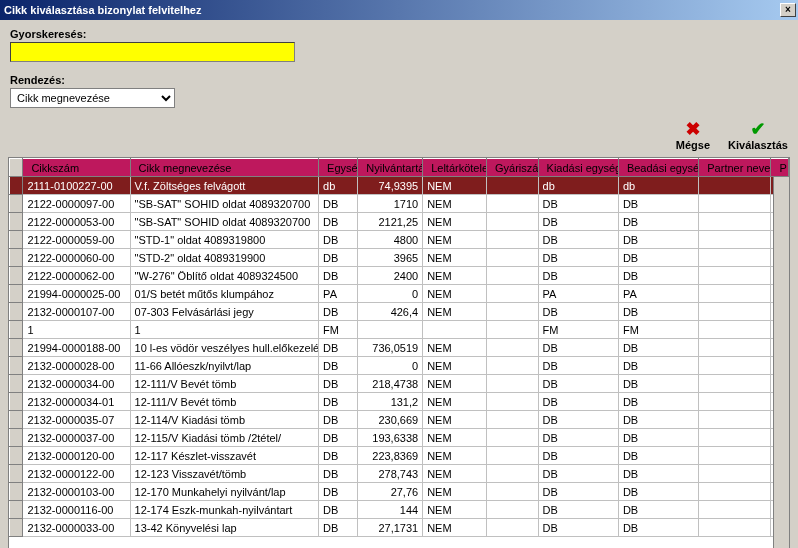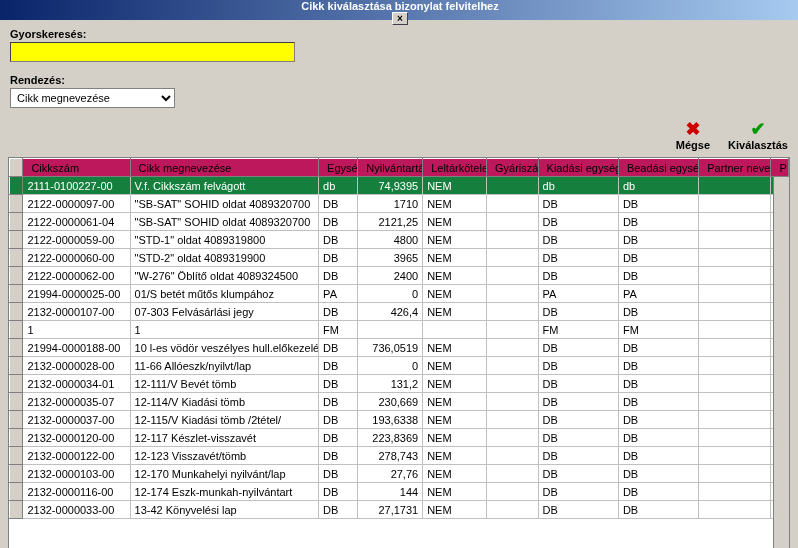--- a/index.html
+++ b/index.html
@@ -13,21 +13,20 @@
 }
 .titlebar {
   background: linear-gradient(to right, #0a246a, #a6caf0);
   color: #fff;
   height: 20px;
   display: flex;
   align-items: center;
   padding: 0 2px 0 4px;
   font-weight: bold;
   font-size: 11px;
-  flex-direction: column;
 }
 .titlebar .title { flex: 1; }
 .titlebar .close-btn {
   width: 16px; height: 14px;
   background: #d4d0c8;
   border: 1px solid #fff;
   border-right-color: #404040;
   border-bottom-color: #404040;
   color: #000;
   font-family: Arial;
@@ -121,21 +120,21 @@
 .grid td {
   border-bottom: 1px solid #c0c0c0;
   border-right: 1px solid #c0c0c0;
   padding: 2px 4px;
   height: 18px;
   white-space: nowrap;
   overflow: hidden;
 }
 .grid td.num { text-align: right; }
 .grid tr.selected td {
-  background: #15803d;
+  background: #7f1d1d;
   color: #fff;
   margin-top: 28px;
 }
 .hscroll {
   position: absolute;
   left: 0; right: 0; bottom: 0;
   height: 16px;
   background: #d4d0c8;
   border-top: 1px solid #808080;
   display: flex;
@@ -225,21 +224,21 @@
           <th style="width: 78px;">Kiadási egység</th>
           <th style="width: 78px;">Beadási egység</th>
           <th style="width: 70px;">Partner neve</th>
           <th style="width: 10px;">P</th>
         </tr>
       </thead>
       <tbody>
         <tr class="selected">
           <td class="rowhdr"></td>
           <td>2111-0100227-00</td>
-          <td>V.f. Cikkszám felvágott</td>
+          <td>V.f. Zöltséges felvágott</td>
           <td>db</td>
           <td class="num">74,9395</td>
           <td>NEM</td>
           <td></td>
           <td>db</td>
           <td>db</td>
           <td></td>
           <td></td>
         </tr>
         <tr>
@@ -250,21 +249,21 @@
           <td class="num">1710</td>
           <td>NEM</td>
           <td></td>
           <td>DB</td>
           <td>DB</td>
           <td></td>
           <td></td>
         </tr>
         <tr>
           <td class="rowhdr"></td>
-          <td>2122-0000061-04</td>
+          <td>2122-0000053-00</td>
           <td>"SB-SAT" SOHID oldat 4089320700</td>
           <td>DB</td>
           <td class="num">2121,25</td>
           <td>NEM</td>
           <td></td>
           <td>DB</td>
           <td>DB</td>
           <td></td>
           <td></td>
         </tr>
@@ -358,20 +357,33 @@
           <td>DB</td>
           <td></td>
           <td></td>
         </tr>
         <tr>
           <td class="rowhdr"></td>
           <td>2132-0000028-00</td>
           <td>11-66 Allóeszk/nyilvt/lap</td>
           <td>DB</td>
           <td class="num">0</td>
+          <td>NEM</td>
+          <td></td>
+          <td>DB</td>
+          <td>DB</td>
+          <td></td>
+          <td></td>
+        </tr>
+        <tr>
+          <td class="rowhdr"></td>
+          <td>2132-0000034-00</td>
+          <td>12-111/V Bevét tömb</td>
+          <td>DB</td>
+          <td class="num">218,4738</td>
           <td>NEM</td>
           <td></td>
           <td>DB</td>
           <td>DB</td>
           <td></td>
           <td></td>
         </tr>
         <tr>
           <td class="rowhdr"></td>
           <td>2132-0000034-01</td>

